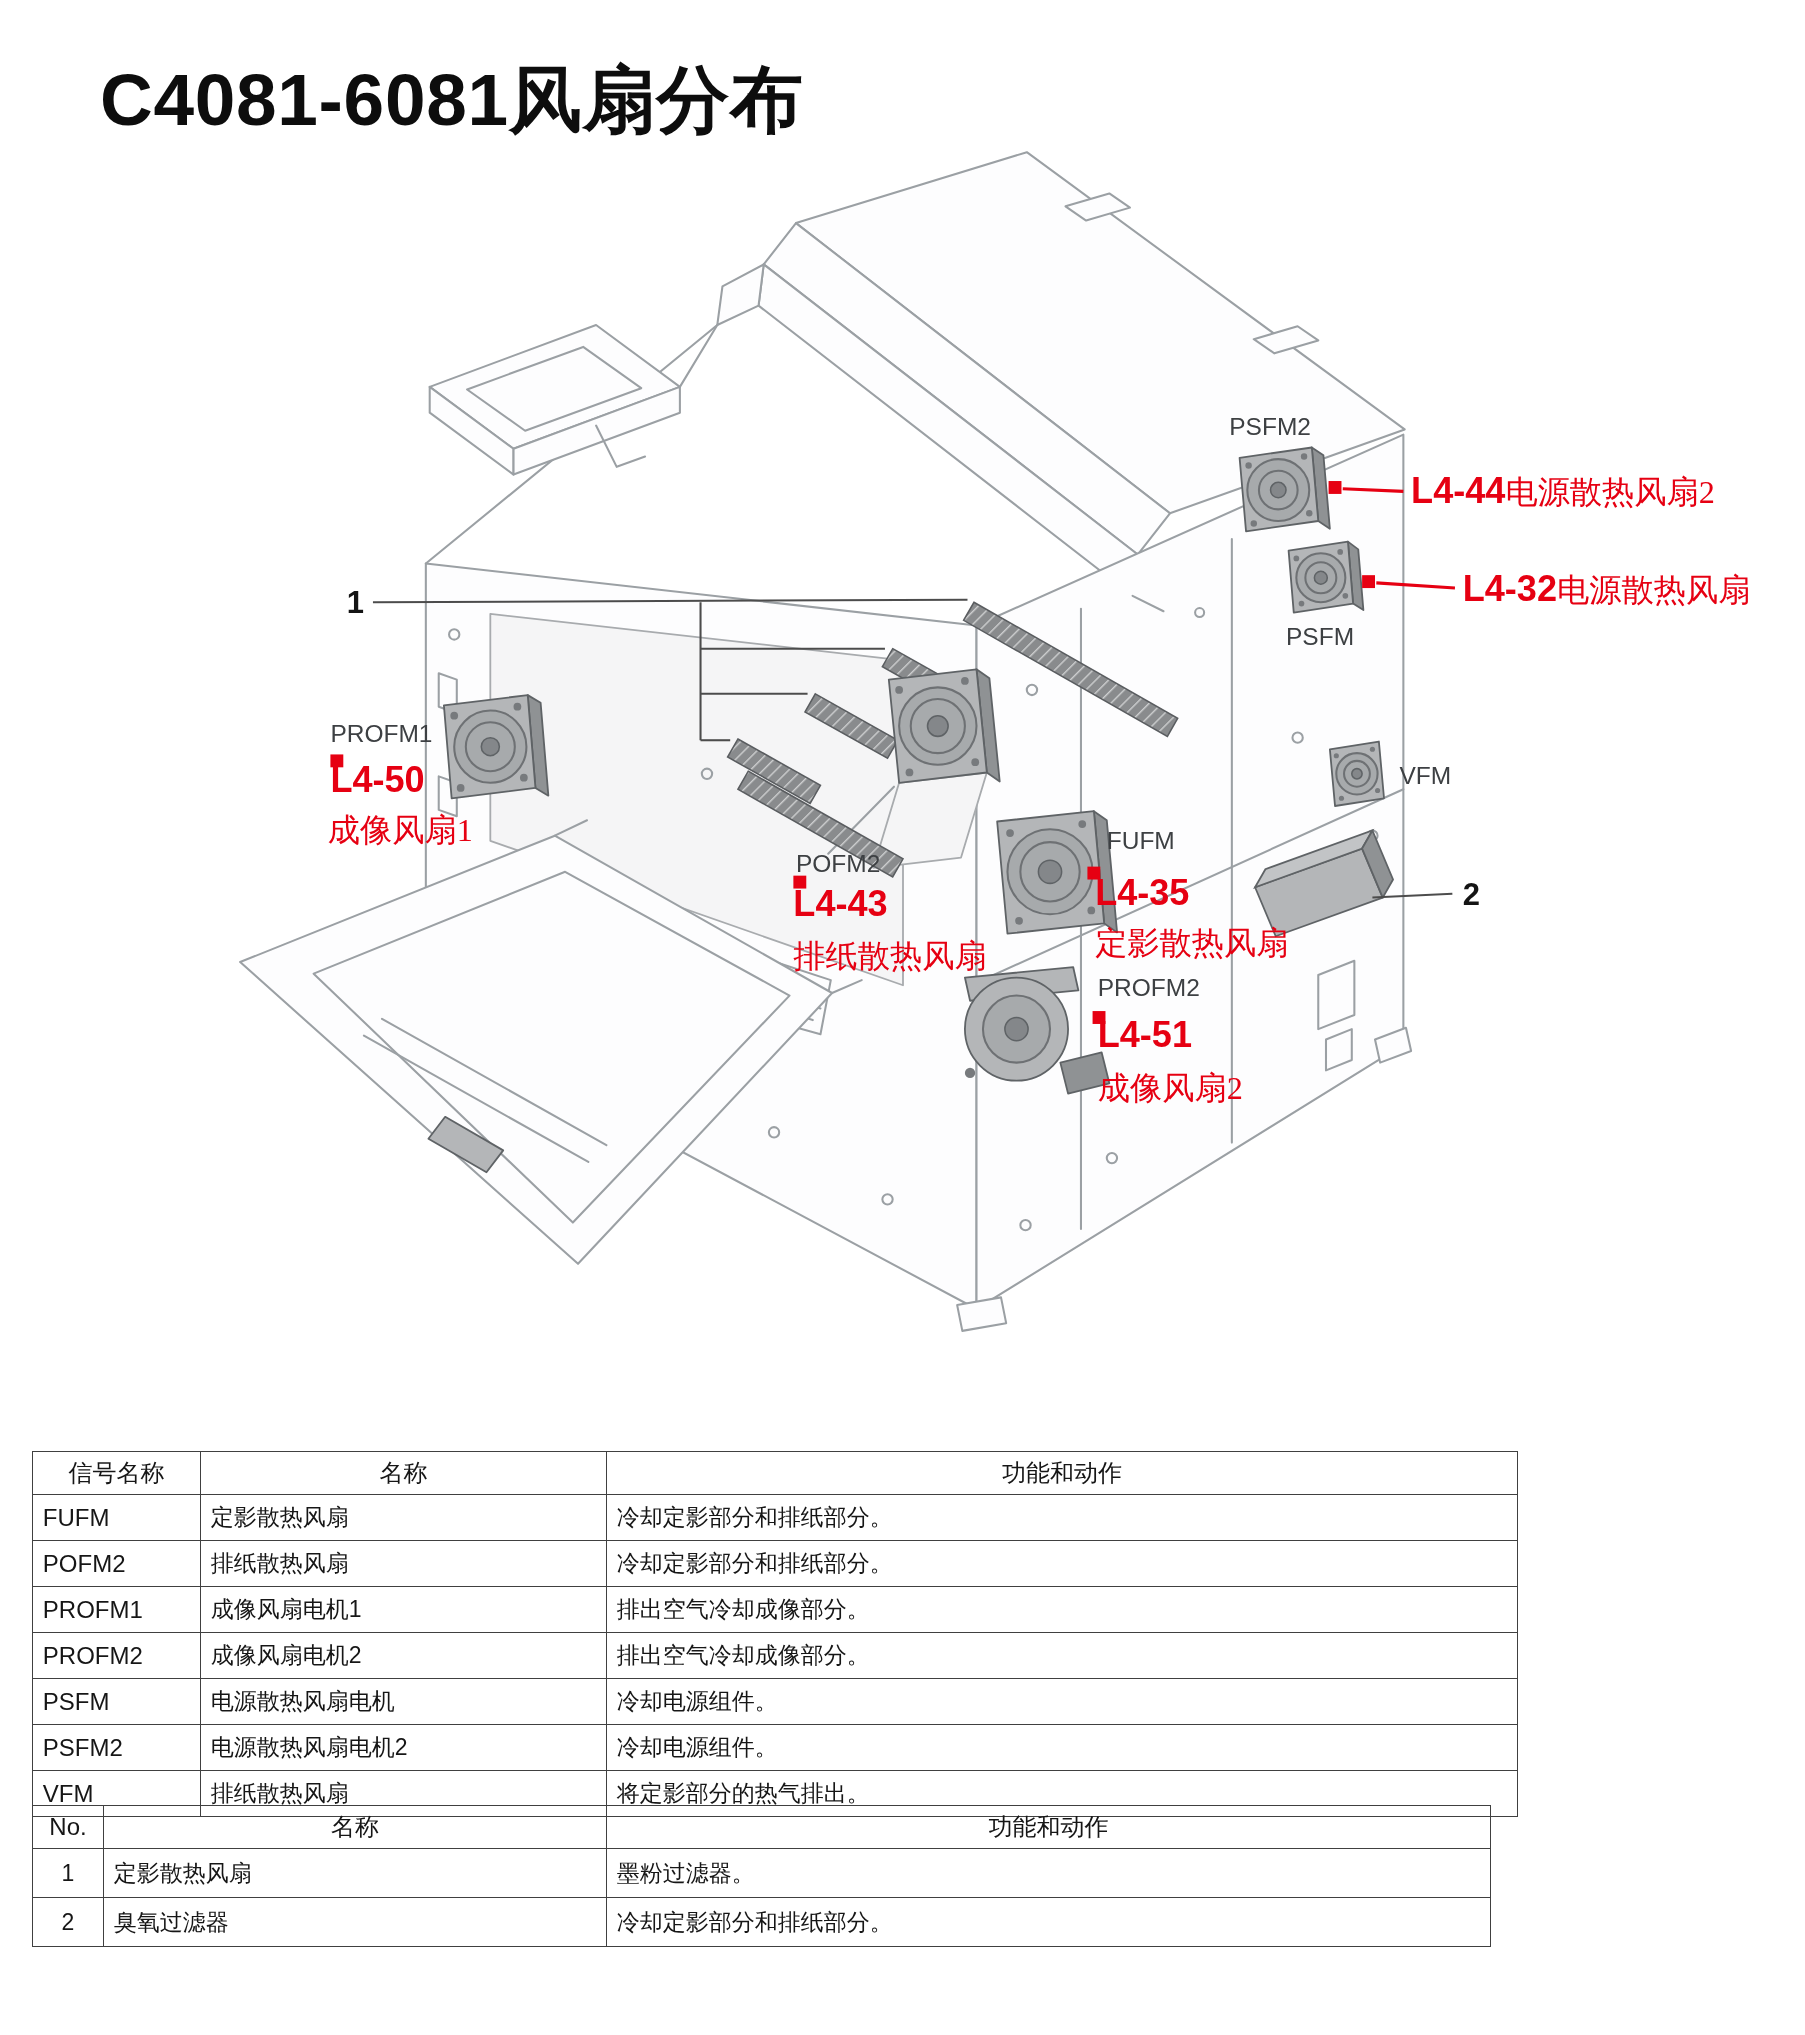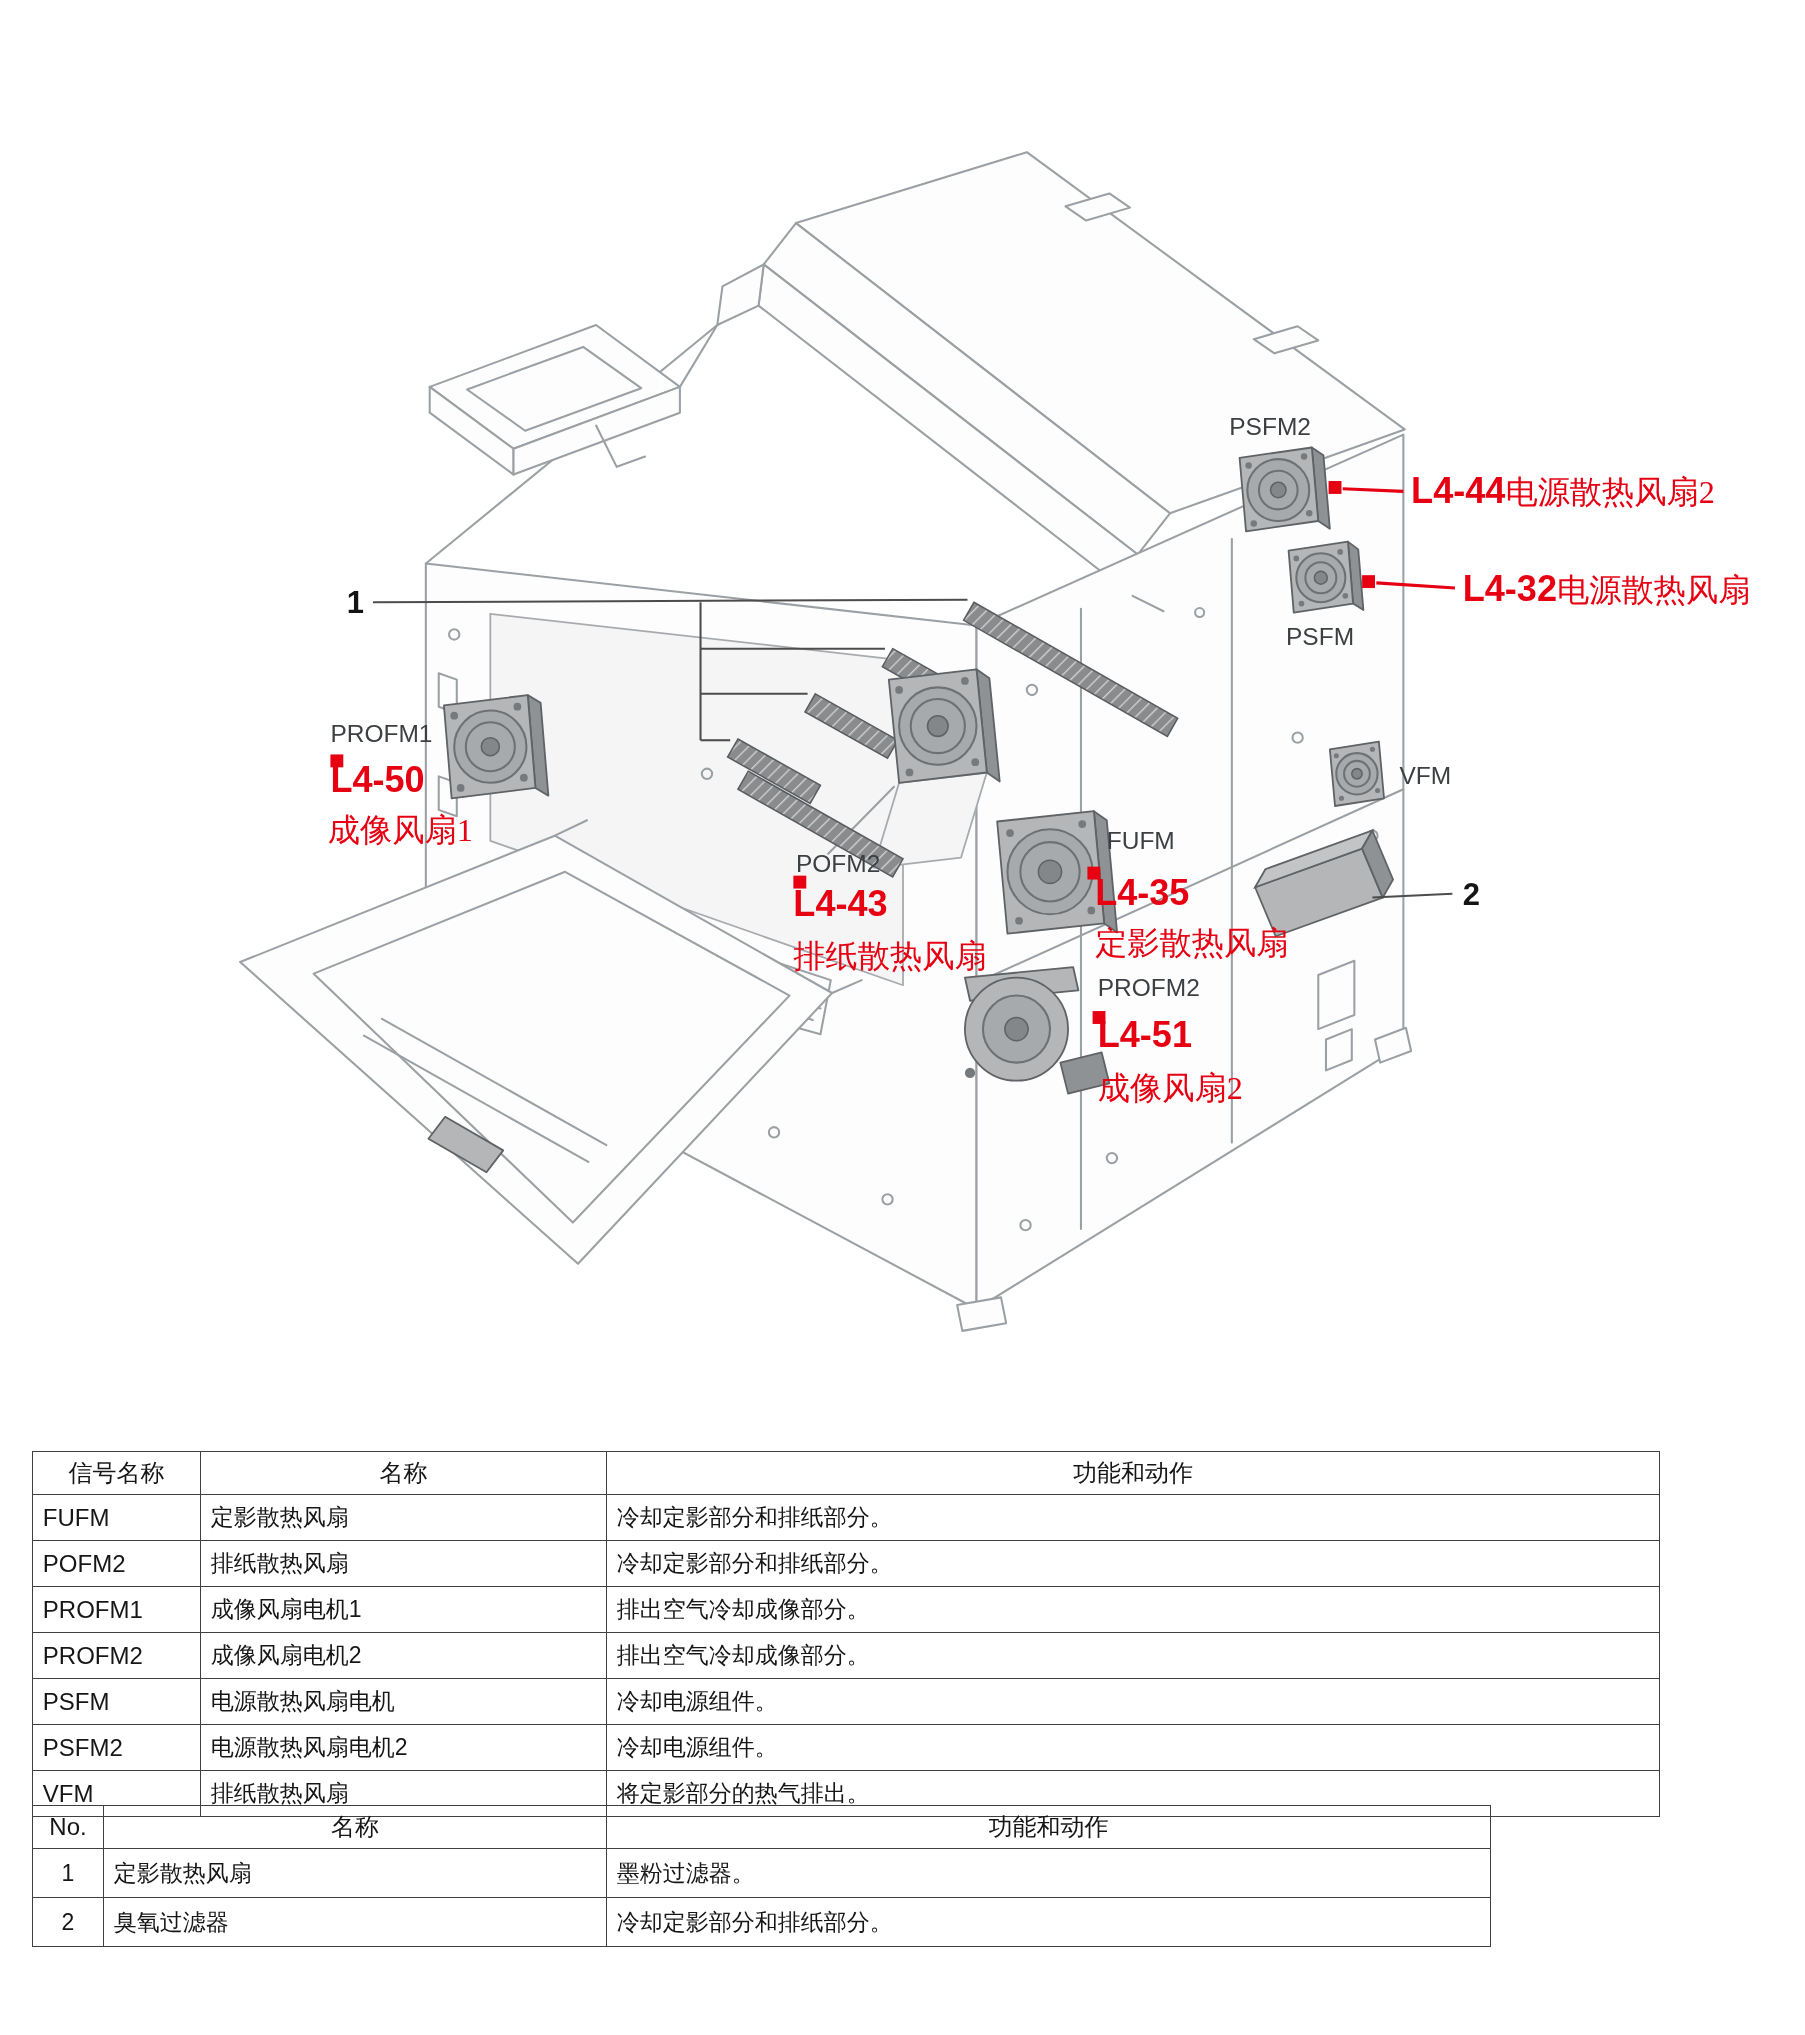--- a/index.html
+++ b/index.html
@@ -22,35 +22,36 @@
   .hatch-bar{fill:url(#hatch);stroke:#5a5d60;stroke-width:1.2;}
   .co   {stroke:#4c4c4c;stroke-width:1.6;fill:none;}
   .red-ln{stroke:#e60012;stroke-width:2.4;fill:none;}
   .red-sq{fill:#e60012;}
   .lbl  {font-family:"Liberation Sans",sans-serif;font-size:19px;fill:#3d4043;}
   .num  {font-family:"Liberation Sans",sans-serif;font-size:24px;font-weight:700;fill:#141414;}
   .rcode{font-family:"Liberation Sans",sans-serif;font-size:28px;font-weight:700;fill:#e60012;}
   .rname{font-family:"Liberation Serif",serif;font-size:25px;fill:#e60012;}
 
   
-  .tbl-wrap1{position:absolute;left:32px;top:1451px;width:1628px;}
+  .tbl-wrap1{position:absolute;left:32px;top:1451px;width:1486px;}
   .tbl-wrap2{position:absolute;left:32px;top:1805px;width:1459px;}
   table{width:100%;border-collapse:collapse;table-layout:fixed;}
   th,td{border:1.4px solid #404040;overflow:hidden;}
   th{font-size:24px;font-weight:400;height:42px;color:#161616;text-align:center;padding:0 4.2px;}
   td{font-size:23px;height:45px;color:#161616;text-align:left;padding:0 9.8px;}
   .tbl-wrap2 td{height:48px;}
   td.center{text-align:center;padding:0 2.8px;}
   td.sig{font-size:24px;}
 </style>
 </head>
 <body>
 
 <div class="page">
 
+  <div class="title">C4081-6081风扇分布</div>
 
   <svg class="diagram" viewBox="0 0 1400 1060" xmlns="http://www.w3.org/2000/svg">
     <defs>
       <pattern id="hatch" width="7" height="7" patternUnits="userSpaceOnUse" patternTransform="rotate(45)">
         <rect width="7" height="7" fill="#898b8d"></rect>
         <line x1="0" y1="0" x2="0" y2="7" stroke="#cdcecf" stroke-width="2.2"></line>
       </pattern>
     </defs>
 
     <g>

